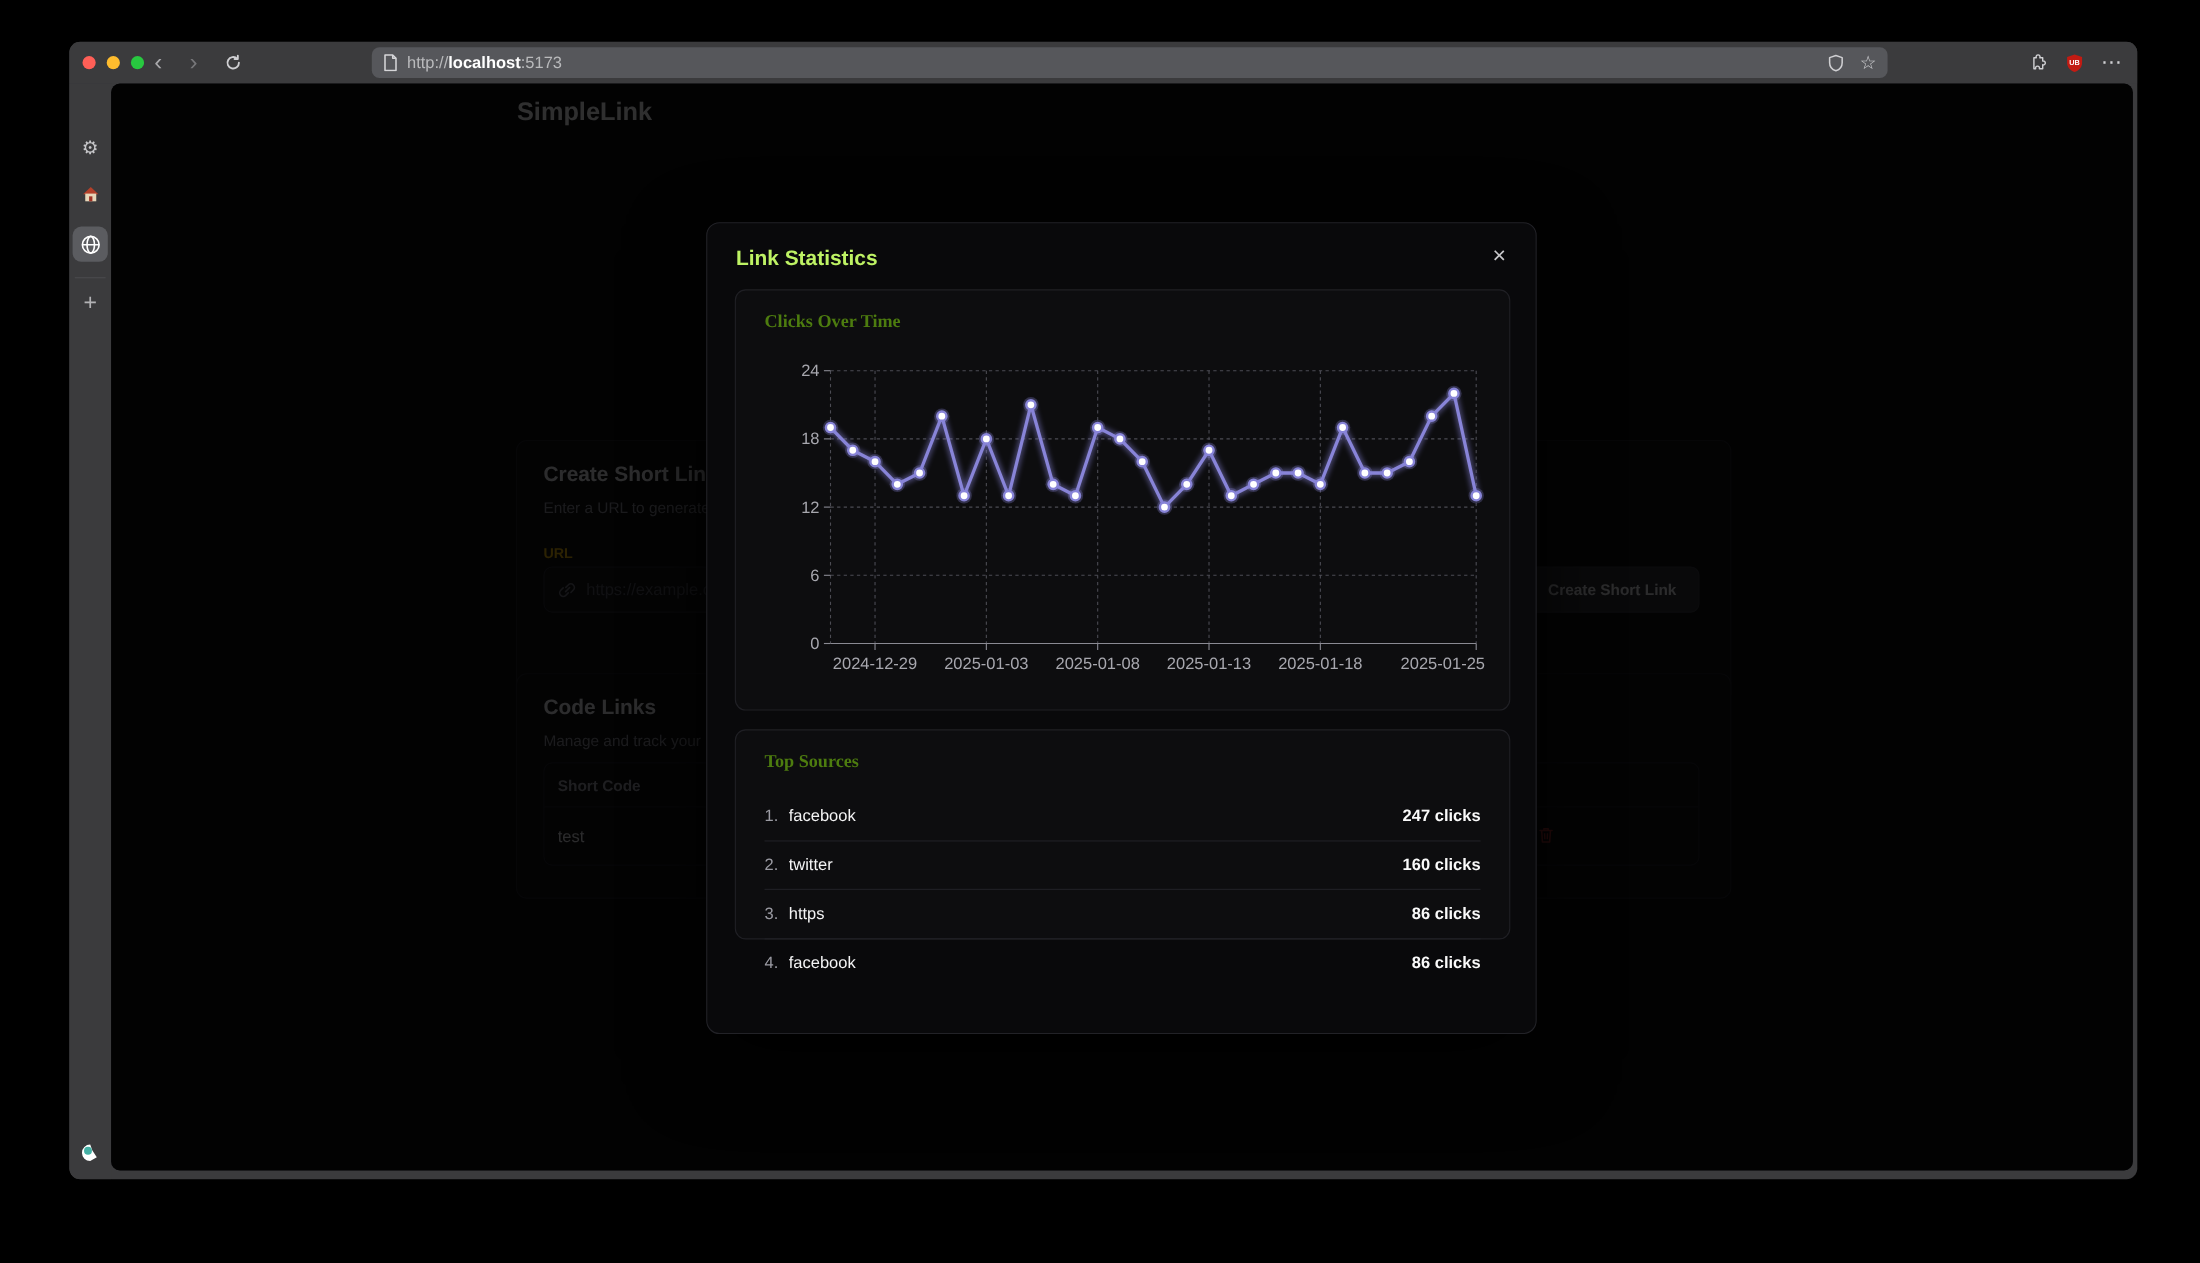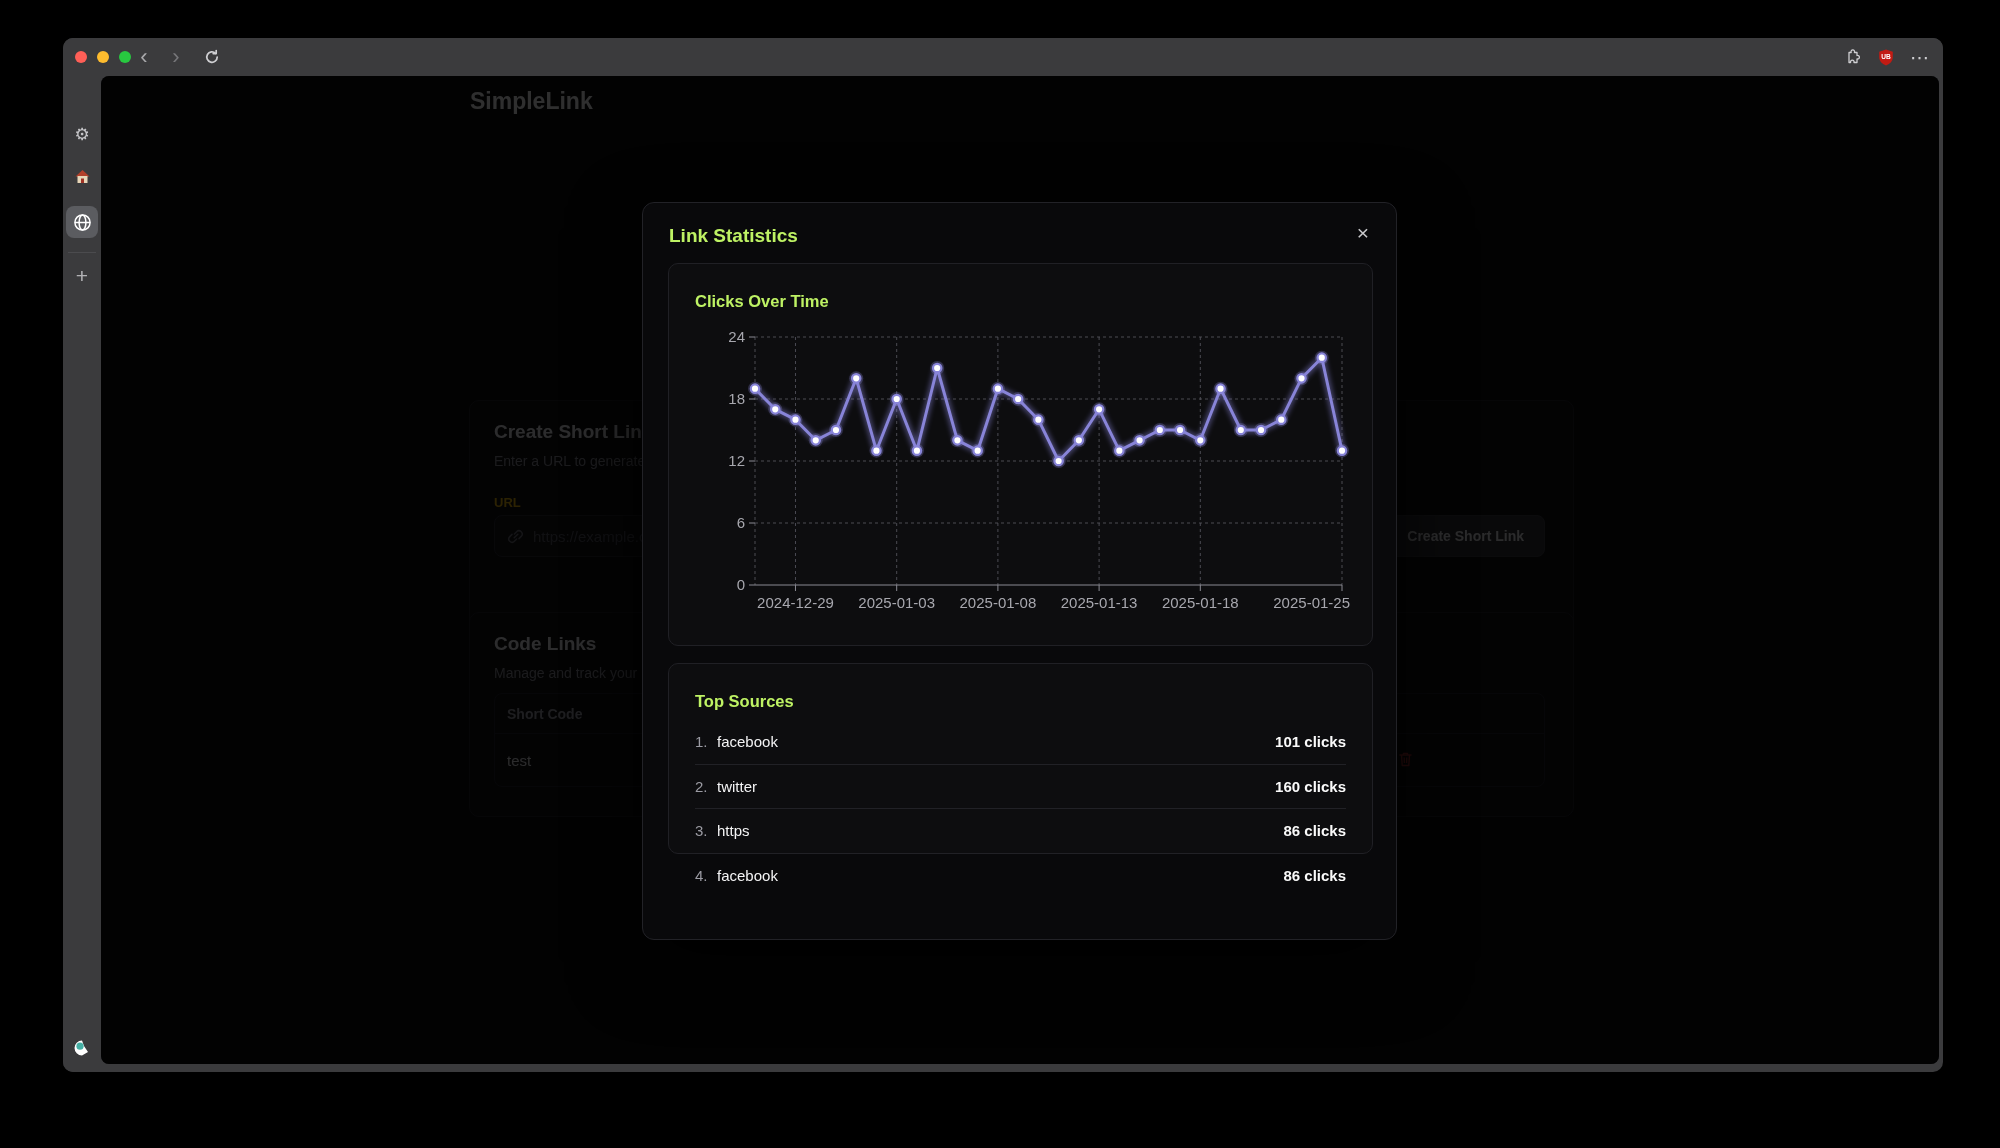--- a/index.html
+++ b/index.html
@@ -82,21 +82,21 @@
   .overlay { position:absolute; inset:0; background:rgba(0,0,0,.52); }
   .modal { position:absolute; left:541px; top:126px; width:755px; height:738px; background:#09090b;
            border:1px solid #222227; border-radius:12px; box-shadow:0 24px 70px rgba(0,0,0,.85); }
   .modal-title { position:absolute; left:26px; top:22px; font-size:19px; font-weight:700; color:#bef264; }
   .modal-close { position:absolute; right:18px; top:14px; width:30px; height:30px; background:transparent;
                  border:0; color:#c9c9cc; font-size:21px; line-height:1; font-family:inherit; }
   .mcard { position:absolute; left:25px; width:705px; background:#0d0d0f; border:1px solid #202025;
            border-radius:10px; }
   .mcard-chart { top:60px; height:383px; }
   .mcard-sources { top:460px; height:191px; }
-  .mcard h3 { position:absolute; left:26px; top:28px; font-size:16.5px; font-weight:700; color:#bef264; }
+  .mcard h3 { position:absolute; left:26px; top:18px; font-size:16.5px; font-weight:700; color:#4d7c0f;font-family:Liberation Serif, serif; }
   .chart-svg { position:absolute; left:0; top:0; overflow:visible; }
   .src-list { position:absolute; left:26px; right:26px; top:56px; }
   .src-row { height:44.5px; display:flex; align-items:center; border-bottom:1px solid #212126;
              font-size:15px; }
   .src-row:last-child { border-bottom:0; }
   .src-rank { color:#9b9ba3; width:22px; }
   .src-name { color:#f4f4f5; }
   .src-clicks { margin-left:auto; color:#fafafa; font-weight:700; }
 
   svg.ic { display:block; }
@@ -113,20 +113,36 @@
 
     <span class="navbtn nav-back">‹</span>
     <span class="navbtn nav-fwd">›</span>
     <span class="navbtn nav-reload">
       <svg class="ic" width="16" height="16" viewBox="0 0 16 16">
         <path d="M13.2 8 a5.2 5.2 0 1 1 -1.6 -3.7" fill="none" stroke="#cfcfd2" stroke-width="1.7" stroke-linecap="round"></path>
         <path d="M12.2 1.6 v3 h-3" fill="none" stroke="#cfcfd2" stroke-width="1.7" stroke-linecap="round" stroke-linejoin="round"></path>
       </svg>
     </span>
 
+    <div class="urlbar">
+      <span class="doc-ic">
+        <svg class="ic" width="14" height="16" viewBox="0 0 14 16">
+          <path d="M2 1 h7 l3 3 v11 h-10 z" fill="none" stroke="#d6d6d9" stroke-width="1.4" stroke-linejoin="round"></path>
+          <path d="M9 1 v3 h3" fill="none" stroke="#d6d6d9" stroke-width="1.4" stroke-linejoin="round"></path>
+        </svg>
+      </span>
+      <span class="url-text"><span>http://</span><b>localhost</b><span>:5173</span></span>
+      <span class="url-spacer"></span>
+      <span class="pill-ic">
+        <svg class="ic" width="16" height="17" viewBox="0 0 16 17">
+          <path d="M8 1.5 L13.7 3.4 V8 c0 3.9 -2.8 6.4 -5.7 7.4 C5.1 14.4 2.3 11.9 2.3 8 V3.4 Z" fill="none" stroke="#cfcfd2" stroke-width="1.4" stroke-linejoin="round"></path>
+        </svg>
+      </span>
+      <span class="pill-ic">☆</span>
+    </div>
 
     <span class="chromebtn btn-puzzle">
       <svg class="ic" width="17" height="17" viewBox="0 0 17 17">
         <path d="M5 3.5 h2.2 a1.8 1.8 0 1 1 3.2 0 H13 v3 a1.8 1.8 0 1 1 0 3.4 v3.6 h-3 a1.8 1.8 0 1 0 -3.4 0 H5 z" fill="none" stroke="#cfcfd2" stroke-width="1.3" stroke-linejoin="round"></path>
       </svg>
     </span>
     <span class="chromebtn btn-ub">
       <svg class="ic" width="18" height="19" viewBox="0 0 18 19">
         <path d="M9 1.5 L15.8 3.8 V9 c0 4.4 -3.2 7.2 -6.8 8.4 C5.4 16.2 2.2 13.4 2.2 9 V3.8 Z" fill="#c21b13"></path>
         <text x="9" y="11.3" font-size="6.6" font-weight="700" fill="#fff" text-anchor="middle" font-family="Liberation Sans, sans-serif">UB</text>
@@ -318,21 +334,21 @@
             <circle cx="673" cy="186.66666666666669" r="4.2" fill="#ffffff" stroke="#8884d8" stroke-width="2.2"></circle>
           </svg>
       </div>
 
       <div class="mcard mcard-sources">
         <h3>Top Sources</h3>
         <div class="src-list">
             <div class="src-row">
               <span class="src-rank">1.</span>
               <span class="src-name">facebook</span>
-              <span class="src-clicks">101 clicks</span>
+              <span class="src-clicks">247 clicks</span>
             </div>
             <div class="src-row">
               <span class="src-rank">2.</span>
               <span class="src-name">twitter</span>
               <span class="src-clicks">160 clicks</span>
             </div>
             <div class="src-row">
               <span class="src-rank">3.</span>
               <span class="src-name">https</span>
               <span class="src-clicks">86 clicks</span>

